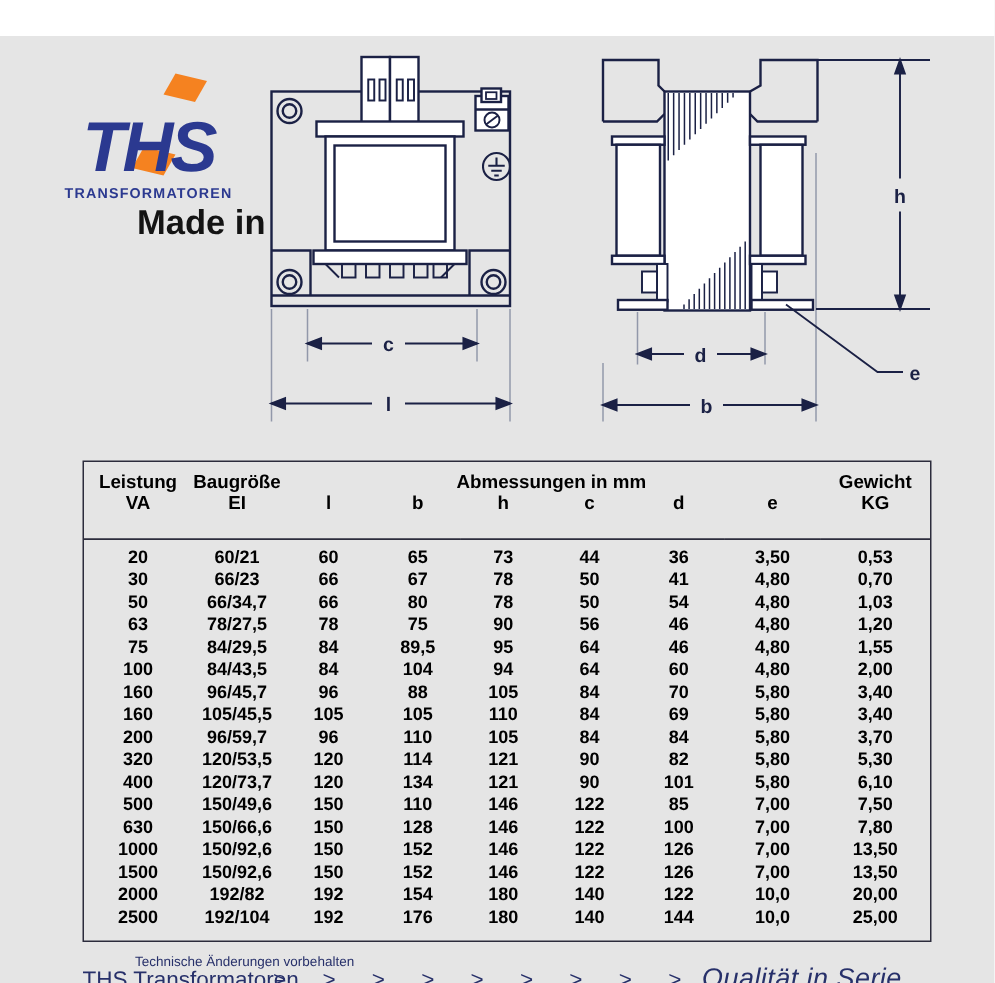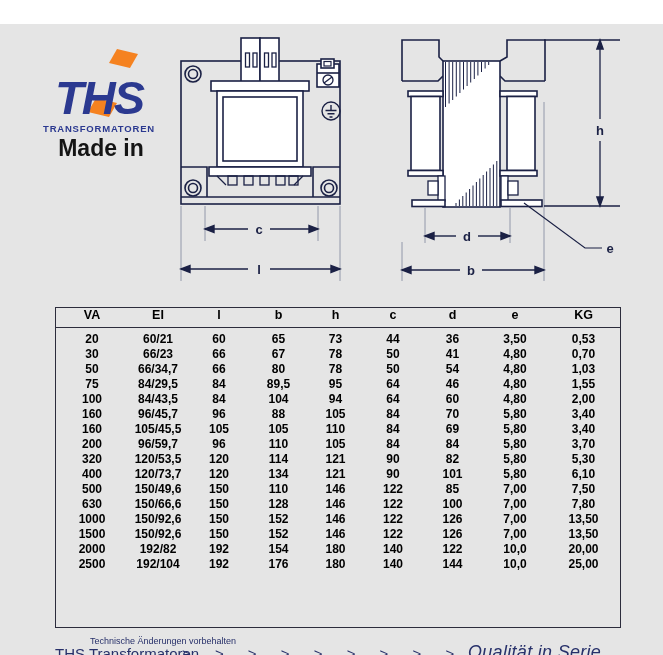--- a/index.html
+++ b/index.html
@@ -1,30 +1,30 @@
 <!DOCTYPE html>
 <html><head>
 <meta charset="utf-8">
 <style>
   html,body{margin:0;padding:0;background:#ffffff;}
   #page{position:relative;width:663px;height:655px;background:#e5e5e5;overflow:hidden;
         font-family:"Liberation Sans",sans-serif;margin-top:24px;}
   .abs{position:absolute;}
   
-  #made-in{left:25px;top:110px;width:152px;text-align:center;color:#141414;
+  #made-in{left:25px;top:110px;width:152px;text-align:right;color:#141414;
            font-size:23px;line-height:28px;font-weight:700;}
   
   svg{display:block;}
   .dim-label{font:bold 13px "Liberation Sans",sans-serif;fill:#1b2145;}
   
   #spec-table-box{left:55px;top:283px;width:566px;height:321px;border:1.6px solid #2c2c3c;box-sizing:border-box;}
   table{width:100%;border-collapse:collapse;table-layout:fixed;}
   th{font:bold 12.5px "Liberation Sans",sans-serif;color:#000;text-align:center;padding:0;}
   thead tr.h1 th{padding-top:6px;}
-  thead tr.h2 th{padding-bottom:5px;border-bottom:1.6px solid #2c2c3c;}
+  thead tr.h2 th{padding-bottom:17px;border-bottom:1.6px solid #2c2c3c;}
   td{font:bold 12px "Liberation Sans",sans-serif;color:#000;text-align:center;
      padding:0;height:15px;line-height:15px;white-space:nowrap;}
   tbody tr:first-child td{padding-top:4px;}
   
   .footer-navy{color:#27306a;}
   #footer-note{left:90px;top:612px;font-size:9px;}
   #footer-brand{left:55px;top:621px;font-size:15px;}
   #footer-chevrons{left:182px;top:621px;font-size:15px;word-spacing:20px;}
   #footer-tagline{left:468px;top:618px;font-size:18px;letter-spacing:.3px;font-style:italic;}
 </style>
@@ -202,20 +202,26 @@
           <col style="width:60px">
           <col style="width:62px">
         <col style="width:57px">
           <col style="width:57px">
           <col style="width:58px">
         <col style="width:61px">
           <col style="width:64px">
           <col>
       </colgroup>
       <thead>
+        <tr class="h1">
+          <th>Leistung</th>
+          <th>Baugröße</th>
+          <th colspan="6">Abmessungen in mm</th>
+          <th>Gewicht</th>
+        </tr>
         <tr class="h2">
           <th>VA</th>
           <th>EI</th>
           <th>l</th>
           <th>b</th>
           <th>h</th>
           <th>c</th>
           <th>d</th>
           <th>e</th>
           <th>KG</th>
@@ -249,20 +255,31 @@
             <td>66/34,7</td>
             <td>66</td>
             <td>80</td>
             <td>78</td>
             <td>50</td>
             <td>54</td>
             <td>4,80</td>
             <td>1,03</td>
           </tr>
           <tr>
+            <td>63</td>
+            <td>78/27,5</td>
+            <td>78</td>
+            <td>75</td>
+            <td>90</td>
+            <td>56</td>
+            <td>46</td>
+            <td>4,80</td>
+            <td>1,20</td>
+          </tr>
+          <tr>
             <td>75</td>
             <td>84/29,5</td>
             <td>84</td>
             <td>89,5</td>
             <td>95</td>
             <td>64</td>
             <td>46</td>
             <td>4,80</td>
             <td>1,55</td>
           </tr>

